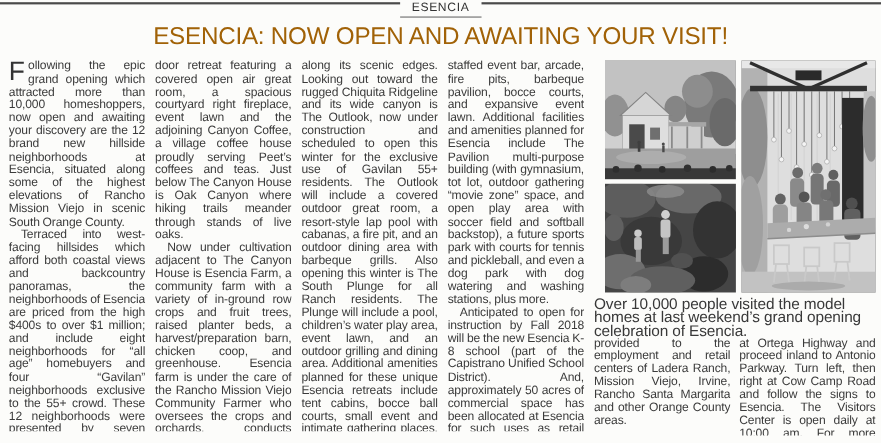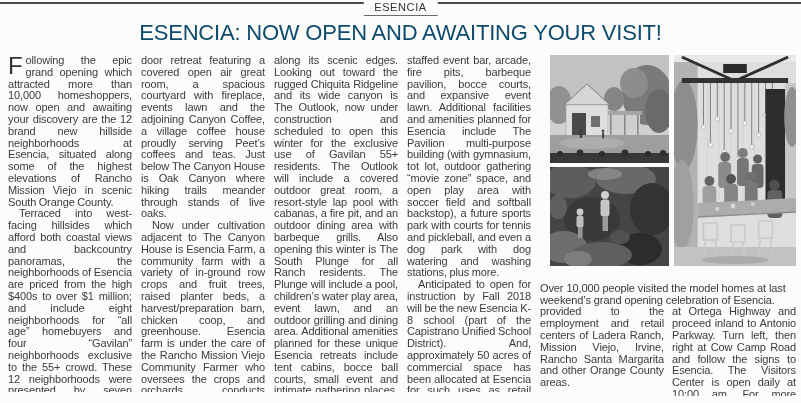--- a/index.html
+++ b/index.html
@@ -28,21 +28,21 @@
     border-bottom:1px solid #6a6a6a;
     line-height:13px;
   }
 
   
   h1.headline{
     text-align:center;
     font-size:22px;
     font-weight:400;
     letter-spacing:-.2px;
-    color:#0c4a6e;
+    color:#a16207;
     margin-top:1px;
     line-height:26px;
   }
 
   
   .content{
     display:flex;
     gap:9px;
     padding:9px 5px 0 8px;
     height:346px;
@@ -71,22 +71,22 @@
   .collage{
     display:flex;gap:5px;height:211px;margin-left:10px;
   }
   .stack{display:flex;flex-direction:column;gap:4px;width:119px;flex:0 0 119px;}
   .ph{overflow:hidden;background:#888;}
   .ph svg{display:block;width:100%;height:100%;}
   .ph1{height:108px;}
   .ph2{height:99px;}
   .ph3{flex:1 1 auto;height:211px;}
   .caption{
-    margin-top:16px;
-    font-size:11px;
+    margin-top:4px;
+    font-size:14px;
     line-height:12.2px;
     letter-spacing:-.1px;
     color:#383838;
   }
   .subcols{display:flex;gap:8px;margin-top:0;}
   .subcols .col{flex:0 0 124px;height:101px;}
 </style>
 </head>
 <body>
 
@@ -98,21 +98,21 @@
   </header>
 
   <h1 class="headline">ESENCIA: NOW OPEN AND AWAITING YOUR VISIT!</h1>
 
   <div class="content">
     <div class="col">
         <p class="dropcap">Following the epic grand opening which attracted more than 10,000 homeshoppers, now open and awaiting your discovery are the 12 brand new hillside neighborhoods at Esencia, situated along some of the highest elevations of Rancho Mission Viejo in scenic South Orange County.</p>
         <p class="ind">Terraced into west-facing hillsides which afford both coastal views and backcountry panoramas, the neighborhoods of Esencia are priced from the high $400s to over $1 million; and include eight neighborhoods for “all age” homebuyers and four “Gavilan” neighborhoods exclusive to the 55+ crowd.  These 12 neighborhoods were presented by seven different homebuilders, including Meritage Homes, Ryland Homes, Shea Homes, Standard Pacific Homes, TRIPointe Homes, Warmington Residential, and William Lyon Homes.</p>
       </div>
     <div class="col">
-        <p>door retreat featuring a covered open air great room, a spacious courtyard with fireplace, events lawn and the adjoining Canyon Coffee, a village coffee house proudly serving Peet’s coffees and teas.  Just below The Canyon House is Oak Canyon where hiking trails meander through stands of live oaks.</p>
+        <p>door retreat featuring a covered open air great room, a spacious courtyard right fireplace, event lawn and the adjoining Canyon Coffee, a village coffee house proudly serving Peet’s coffees and teas.  Just below The Canyon House is Oak Canyon where hiking trails meander through stands of live oaks.</p>
         <p class="ind">Now under cultivation adjacent to The Canyon House is Esencia Farm, a community farm with a variety of in-ground row crops and fruit trees, raised planter beds, a harvest/preparation barn, chicken coop, and greenhouse. Esencia farm is under the care of the Rancho Mission Viejo Community Farmer who oversees the crops and orchards, conducts farming classes and demonstrations, and hosts special farm-to-table dinners and events for residents living on The Ranch.</p>
       </div>
     <div class="col">
         <p>along its scenic edges.  Looking out toward the rugged Chiquita Ridgeline and its wide canyon is The Outlook, now under construction and scheduled to open this winter for the exclusive use of Gavilan 55+ residents.  The Outlook will include a covered outdoor great room, a resort-style lap pool with cabanas, a fire pit, and an outdoor dining area with barbeque grills.  Also opening this winter is The South Plunge for all Ranch residents.  The Plunge will include a pool, children’s water play area, event lawn, and an outdoor grilling and dining area.   Additional amenities planned for these unique Esencia retreats include tent cabins, bocce ball courts, small event and intimate gathering places, and so much more.</p>
       </div>
     <div class="col">
         <p>staffed event bar, arcade, fire pits, barbeque pavilion, bocce courts, and expansive event lawn.  Additional facilities and amenities planned for Esencia include The Pavilion multi-purpose building (with gymnasium, tot lot, outdoor gathering “movie zone” space, and open play area with soccer field and softball backstop), a future sports park with courts for tennis and pickleball, and even a dog park with dog watering and washing stations, plus more.</p>
         <p class="ind">Anticipated to open for instruction by Fall 2018 will be the new Esencia K-8 school (part of the Capistrano Unified School District).  And, approximately 50 acres of commercial space has been allocated at Esencia for such uses as retail shops and services, restaurants, professional and medical offices, and more.</p>
         <p class="ind jlast">Esencia on The Ranch is located just 2.3 miles from downtown San Juan Capistrano and five miles from San Clemente and Doheny State Beach, with easy access</p>
       </div>

